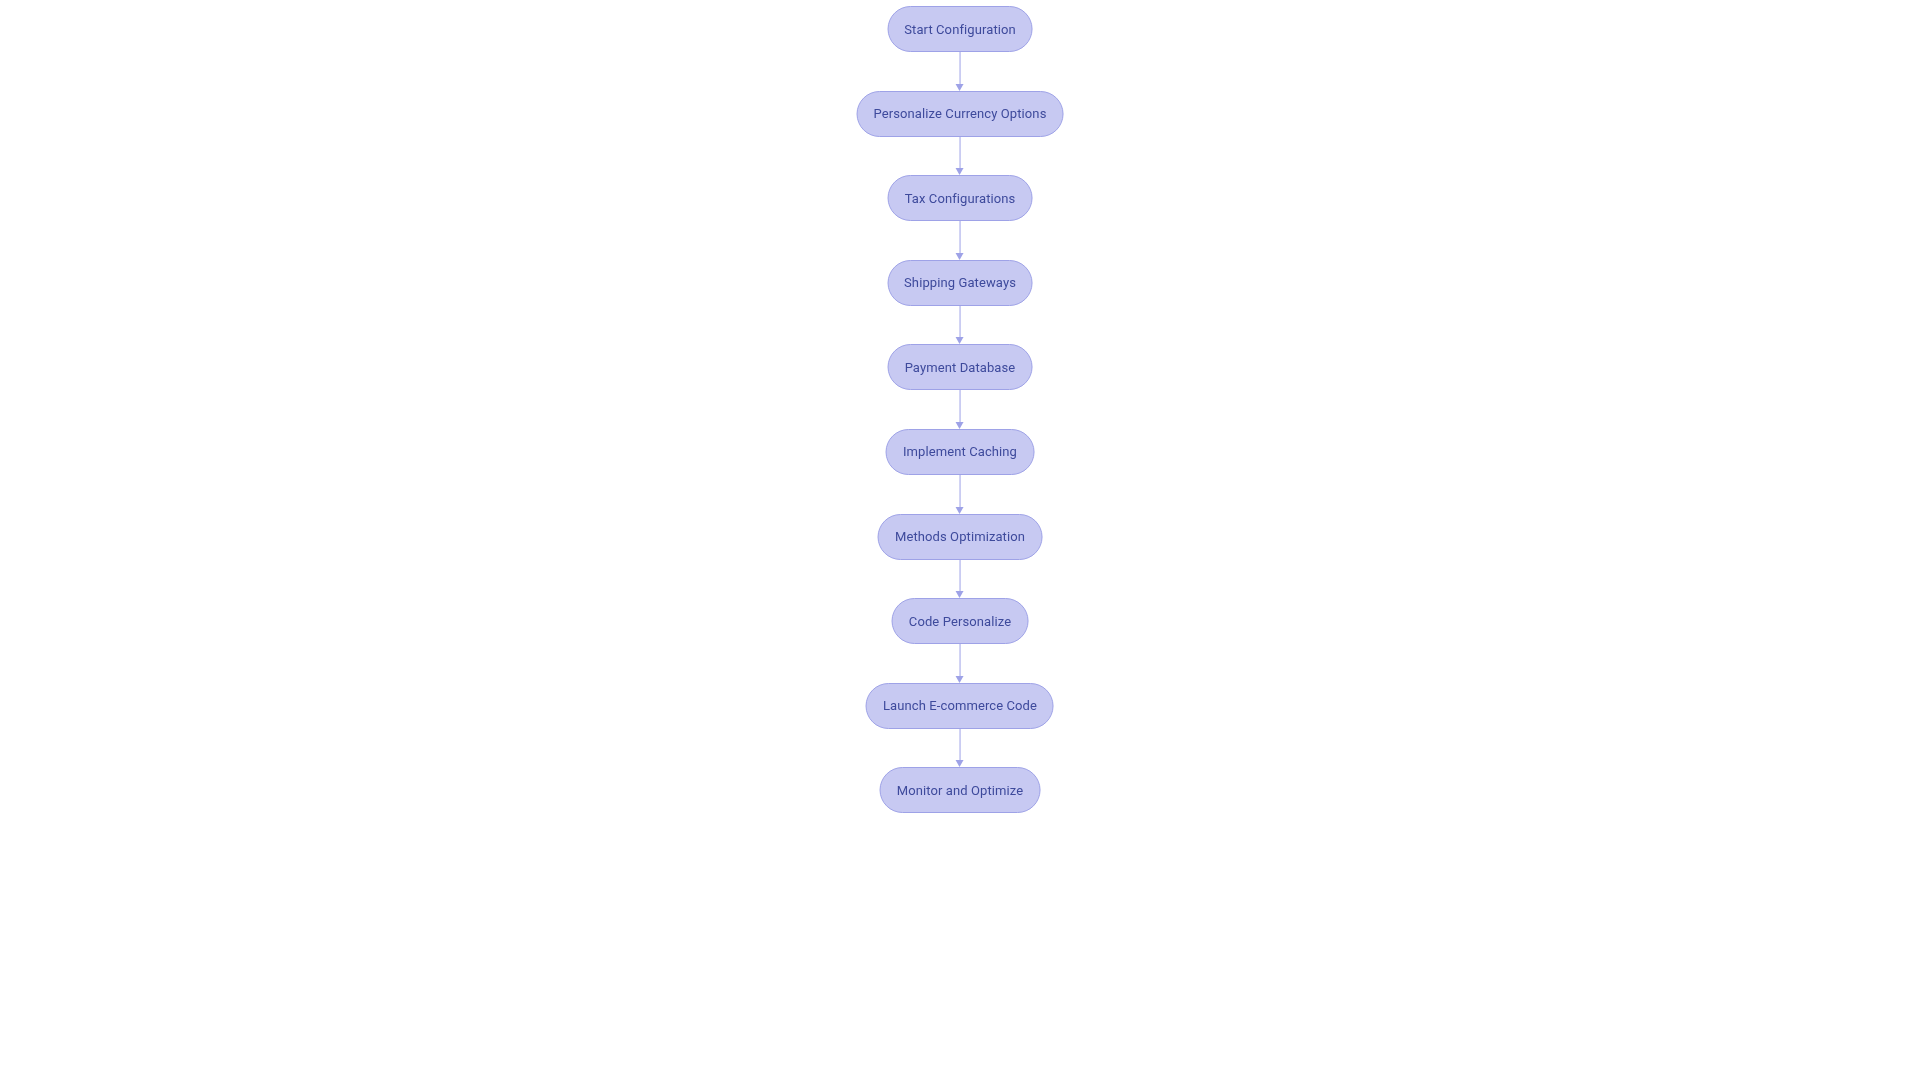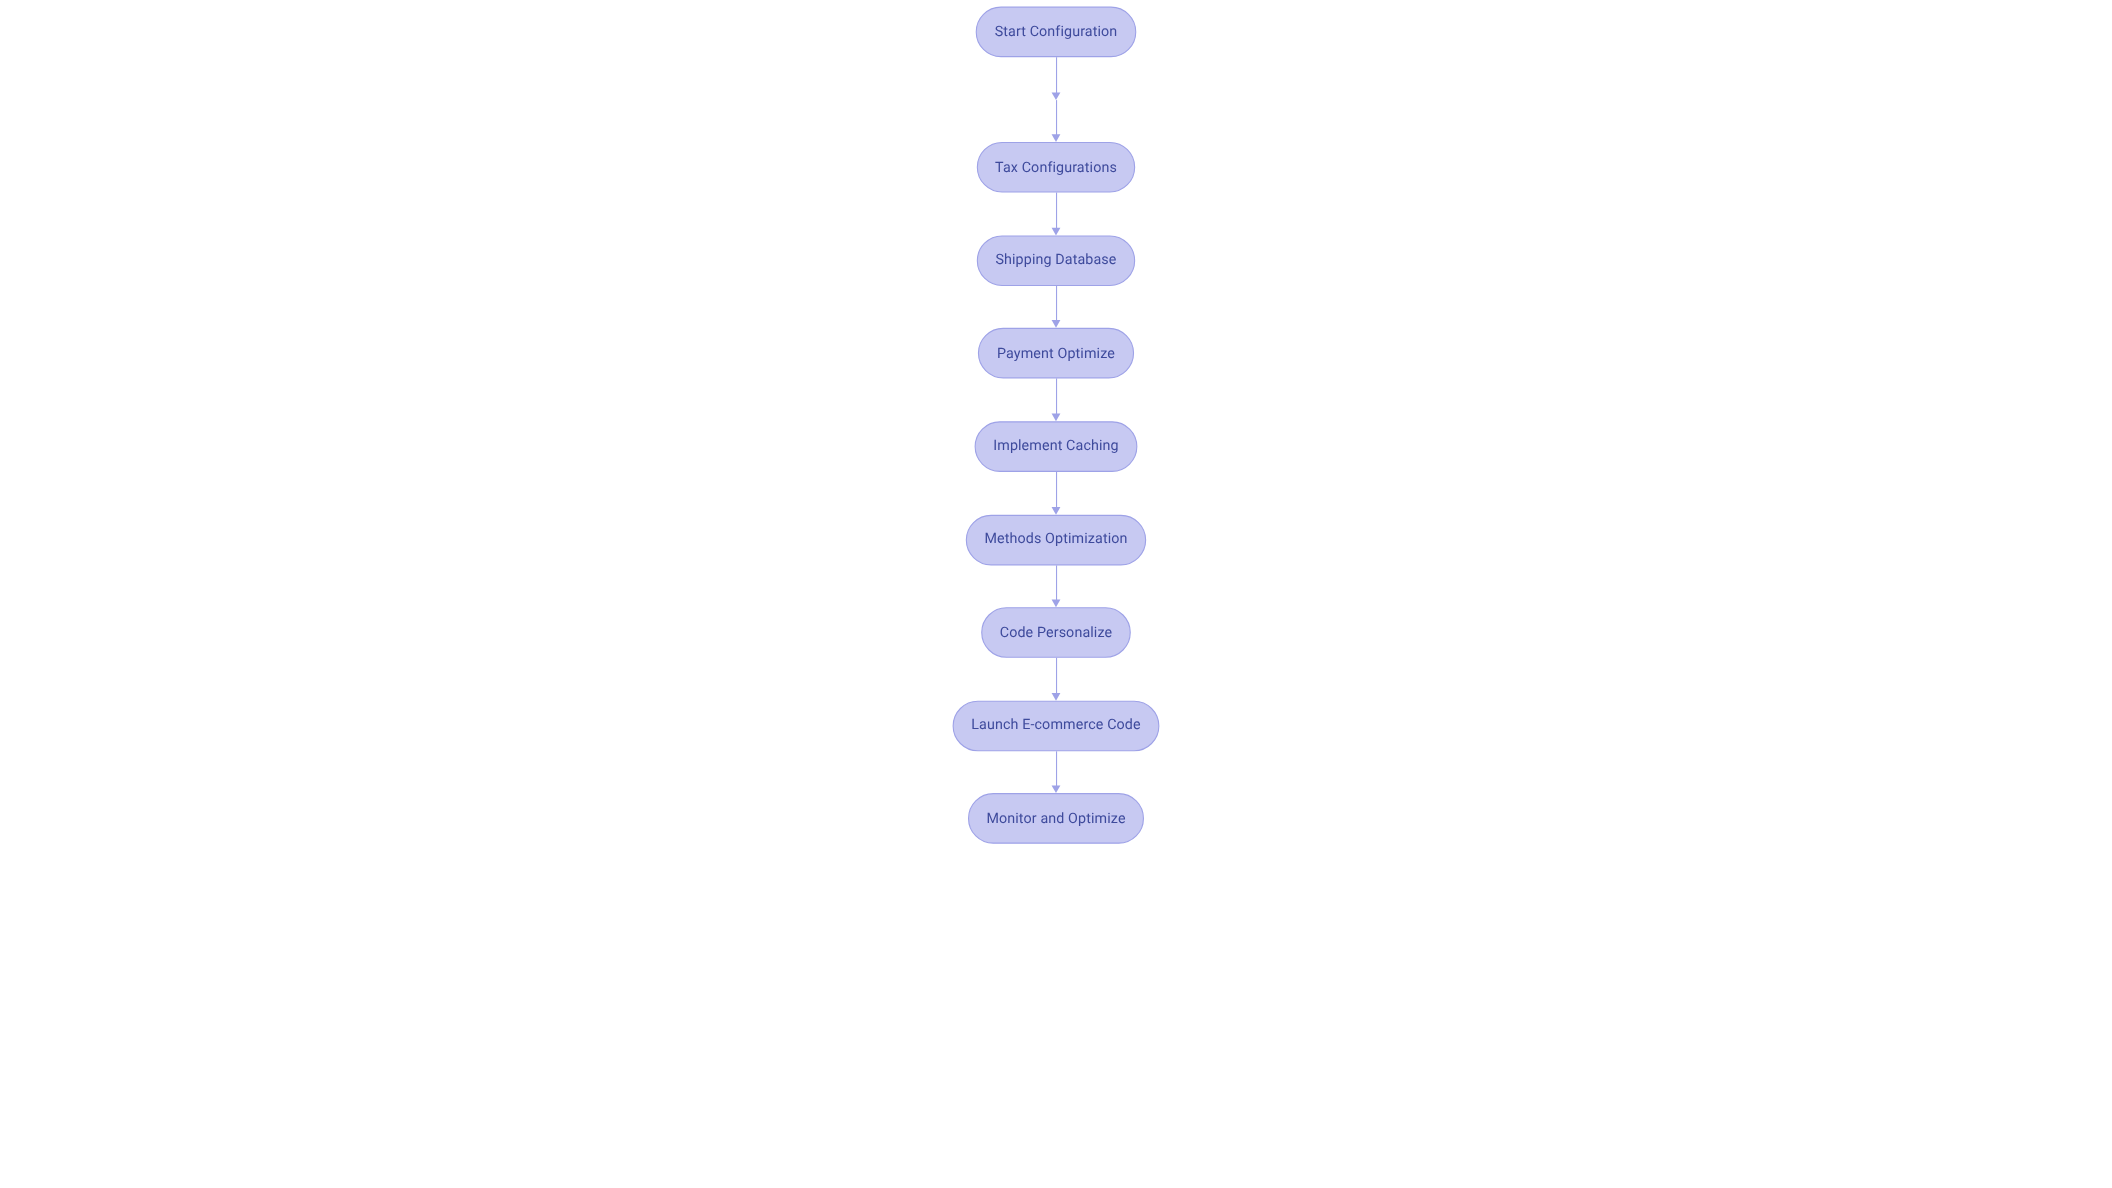--- a/index.html
+++ b/index.html
@@ -64,43 +64,46 @@
 <div class="flowchart">
 
   <div class="node">
     <span class="node-label">Start Configuration</span>
   </div>
   <div class="arrow-wrap">
     <div class="arrow-line"></div>
     <div class="arrow-head"></div>
   </div>
 
+  <div class="node">
+    <span class="node-label">Personalize Currency Options</span>
+  </div>
   <div class="arrow-wrap">
     <div class="arrow-line"></div>
     <div class="arrow-head"></div>
   </div>
 
   <div class="node">
     <span class="node-label">Tax Configurations</span>
   </div>
   <div class="arrow-wrap">
     <div class="arrow-line"></div>
     <div class="arrow-head"></div>
   </div>
 
   <div class="node">
-    <span class="node-label">Shipping Database</span>
+    <span class="node-label">Shipping Gateways</span>
   </div>
   <div class="arrow-wrap">
     <div class="arrow-line"></div>
     <div class="arrow-head"></div>
   </div>
 
   <div class="node">
-    <span class="node-label">Payment Optimize</span>
+    <span class="node-label">Payment Database</span>
   </div>
   <div class="arrow-wrap">
     <div class="arrow-line"></div>
     <div class="arrow-head"></div>
   </div>
 
   <div class="node">
     <span class="node-label">Implement Caching</span>
   </div>
   <div class="arrow-wrap">

